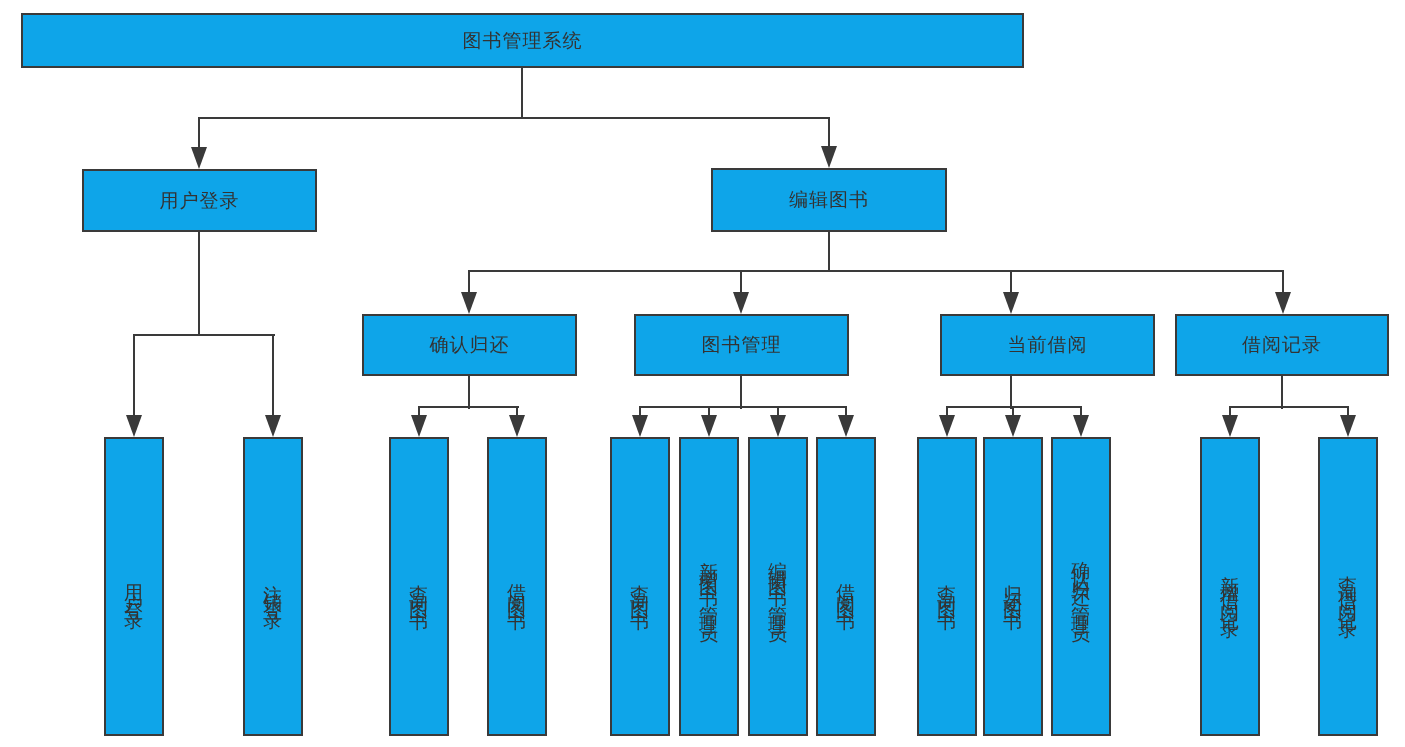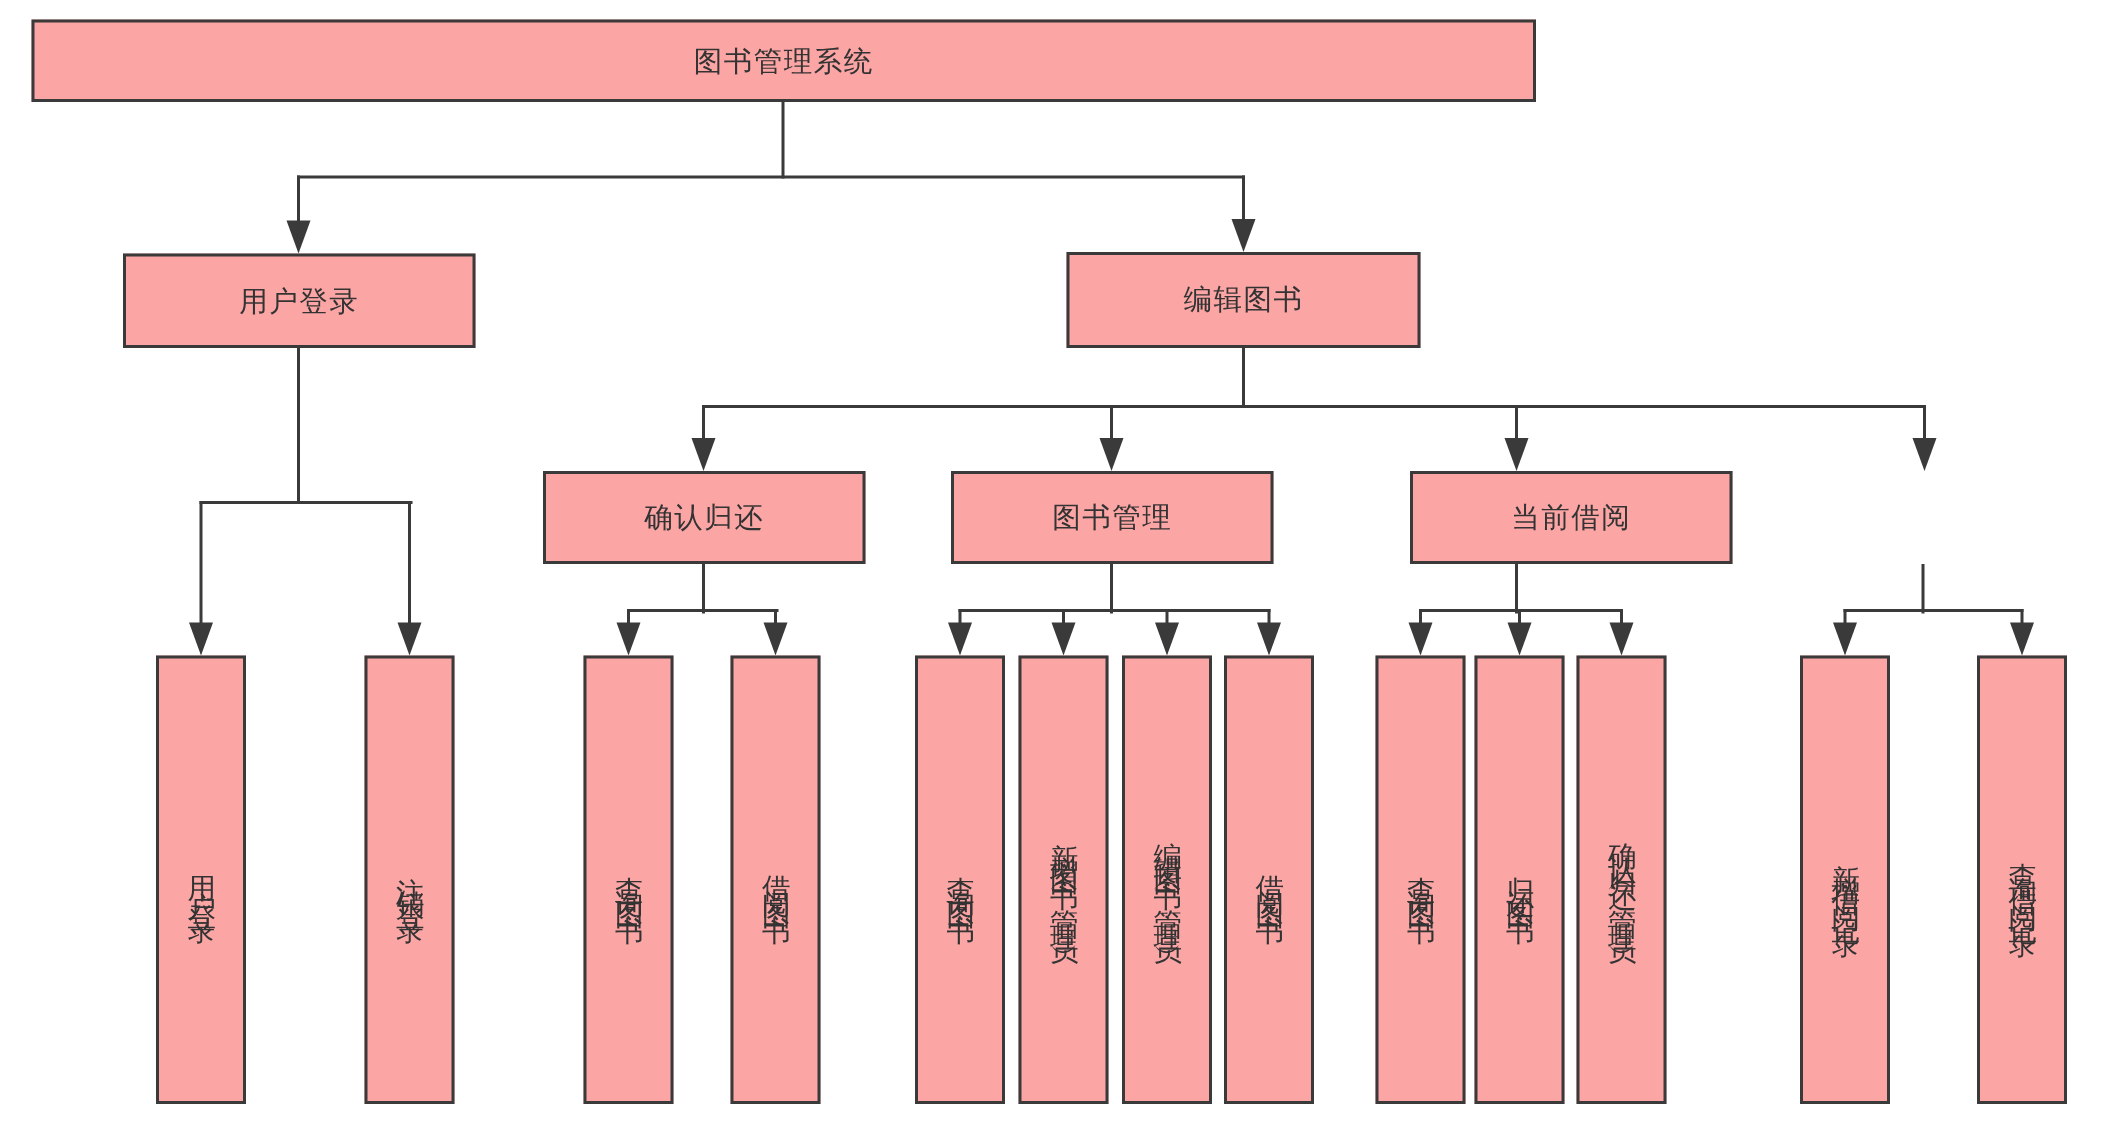--- a/index.html
+++ b/index.html
@@ -13,21 +13,21 @@
     position: relative;
     width: 1405px;
     height: 747px;
     background: var(--background);
     font-family: "Liberation Sans", sans-serif;
     overflow: hidden;
   }
   .box {
     position: absolute;
     border: 2px solid var(--line);
-    background: #fca5a5;
+    background: #0ea5e9;
     box-sizing: border-box;
     display: flex;
     align-items: center;
     justify-content: center;
     color: var(--text);
   }
   .hbox { font-size: 19px; letter-spacing: 1px; }
   .vbox { font-size: 19px; }
   .vbox .vtext {
     writing-mode: vertical-rl;
@@ -98,20 +98,23 @@
 
   <div class="box hbox" style="left:362px; top:314px; width:215px; height:62px;">
     <span>确认归还</span>
   </div>
   <div class="box hbox" style="left:634px; top:314px; width:215px; height:62px;">
     <span>图书管理</span>
   </div>
   <div class="box hbox" style="left:940px; top:314px; width:215px; height:62px;">
     <span>当前借阅</span>
   </div>
+  <div class="box hbox" style="left:1175px; top:314px; width:214px; height:62px;">
+    <span>借阅记录</span>
+  </div>
 
   <div class="v" style="left:468px; top:376px; height:33px;"></div>
   <div class="h" style="left:418px; top:406px; width:101px;"></div>
   <div class="v" style="left:418px; top:406px; height:12px;"></div>
   <div class="ar" style="left:411px; top:415px;"></div>
   <div class="v" style="left:516px; top:406px; height:12px;"></div>
   <div class="ar" style="left:509px; top:415px;"></div>
 
   <div class="v" style="left:740px; top:376px; height:33px;"></div>
   <div class="h" style="left:639px; top:406px; width:208px;"></div>

